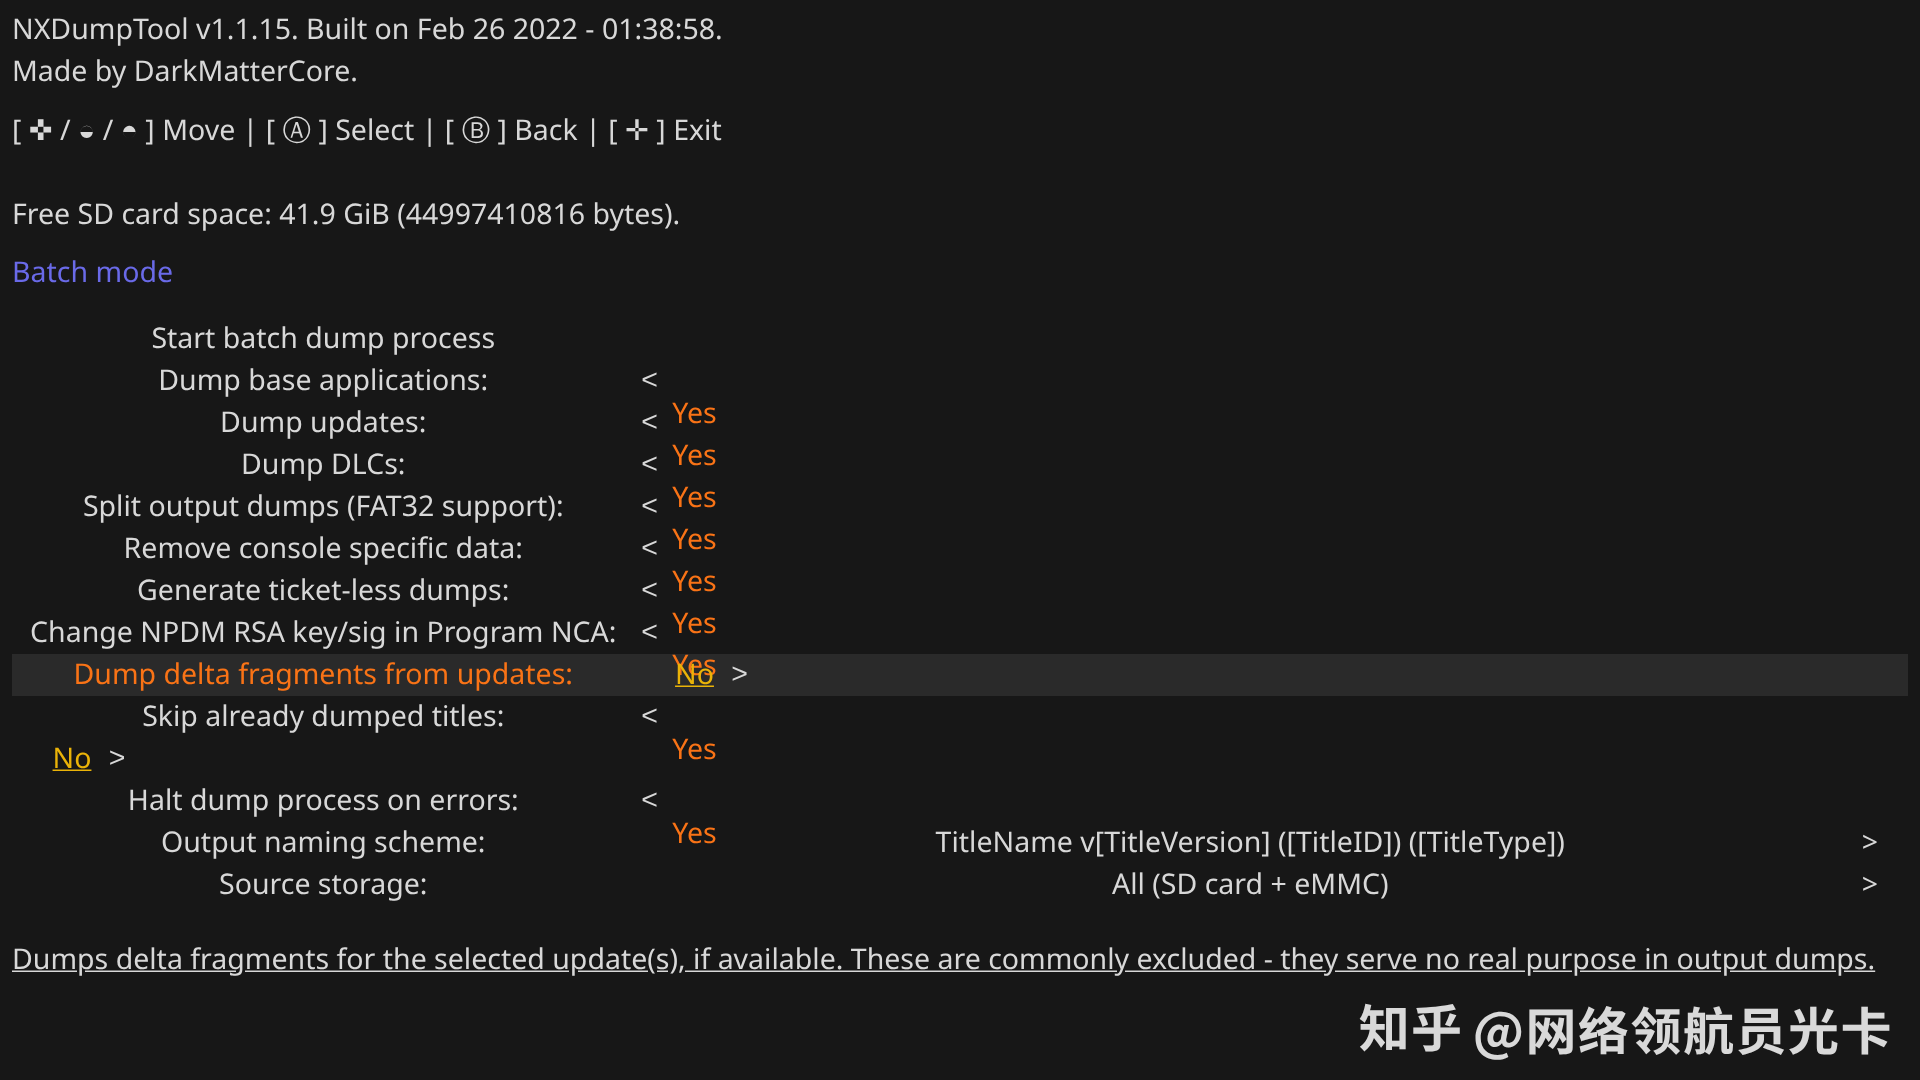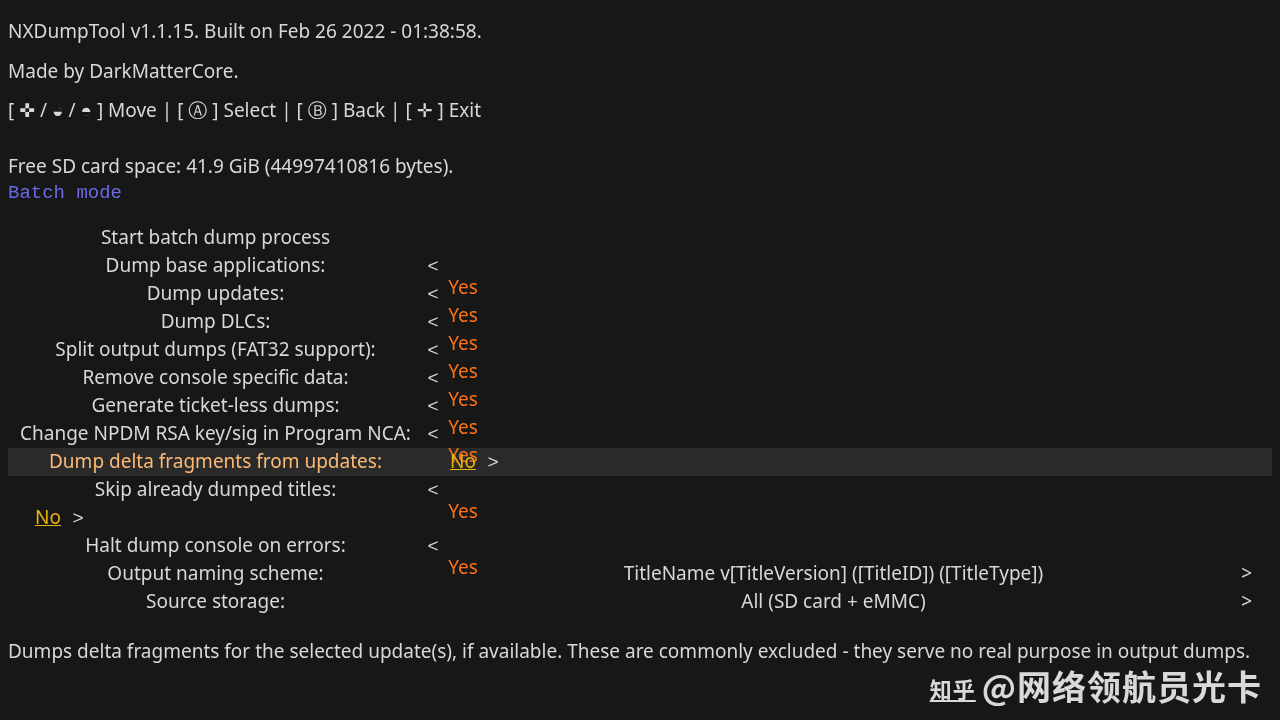--- a/index.html
+++ b/index.html
@@ -6,51 +6,51 @@
   html, body {
     width: 1280px; height: 720px;
     background: #171717;
     color: #d8d8d8;
     font-family: "Segoe UI", "Noto Sans", Arial, sans-serif;
     font-size: 19px;
     line-height: 1.45;
     overflow: hidden;
   }
   .screen { padding: 6px 8px 0 8px; position: relative; height: 100%; }
-  .title-line, .author-line, .controls-line, .space-line { font-weight: 400; margin-top: 12px; }
+  .title-line, .author-line, .controls-line, .space-line { font-weight: 400; }
   .controls-line { margin-top: 12px; }
   .space-line    { margin-top: 28px; }
-  .mode-line     { color: #6a6ae8; font-family: Liberation Mono, monospace; }
+  .mode-line     { margin-top: 12px; color: #6a6ae8; }
   .menu          { margin-top: 16px; }
   .row {
     display: flex;
     align-items: center;
     height: 28px;
     padding-left: 0;
   }
   .row .label { width: 415px; text-align: center; }
   .row .left, .row .right {
     width: 20px; text-align: center; color: #d8d8d8;
     font-family: Arial, sans-serif;
   }
   .row .value-col { width: 40px; text-align: center; }
   .row .wide-value { flex: 1; text-align: center; padding-right: 28px; }
   .row .right-far { position: absolute; right: 28px; }
   .row.selected { background: #2a2a2a; }
-  .row.selected .label { color: #fdba74; }
+  .row.selected .label { color: #f97316; }
   .val-yes { color: #f97316; margin-top: 44px; }
   .val-no  { color: #eab308; text-decoration: underline; }
-  .hint { margin-top: 22px; }
+  .hint { margin-top: 22px; text-decoration: underline; }
   .watermark {
     position: absolute; right: 18px; bottom: 10px;
     font-family: "Microsoft YaHei", "Noto Sans CJK SC", sans-serif;
     font-size: 34px; font-weight: 600; color: #eaeaea; opacity: 0.92;
     letter-spacing: 1px;
   }
-  .watermark .zh { font-size: 22px; vertical-align: 2px; margin-right: 6px; text-decoration: underline; }
+  .watermark .zh { font-size: 34px; vertical-align: 2px; margin-right: 6px; }
 </style>
 </head>
 <body>
 <div class="screen">
 
   <div class="title-line">NXDumpTool v1.1.15. Built on Feb 26 2022 - 01:38:58.</div>
   <div class="author-line">Made by DarkMatterCore.</div>
   <div class="controls-line">[ ✜ / ◒ / ◓ ] Move | [ Ⓐ ] Select | [ Ⓑ ] Back | [ ✛ ] Exit</div>
   <div class="space-line">Free SD card space: 41.9 GiB (44997410816 bytes).</div>
   <div class="mode-line">Batch mode</div>
@@ -113,21 +113,21 @@
           <span class="left">&lt;</span>
           <span class="value-col val-yes">Yes</span>
           <span class="right"></span>
         </div>
         <div class="row">
           <span class="left"></span>
           <span class="value-col val-no">No</span>
           <span class="right">&gt;</span>
         </div>
         <div class="row">
-          <span class="label">Halt dump console on errors:</span>
+          <span class="label">Halt dump process on errors:</span>
           <span class="left">&lt;</span>
           <span class="value-col val-yes">Yes</span>
           <span class="right"></span>
         </div>
       </div>
     <div id="wide-mount">
         <div class="row">
           <span class="label">Output naming scheme:</span>
           <span class="wide-value">TitleName v[TitleVersion] ([TitleID]) ([TitleType])</span>
           <span class="right-far">&gt;</span>

